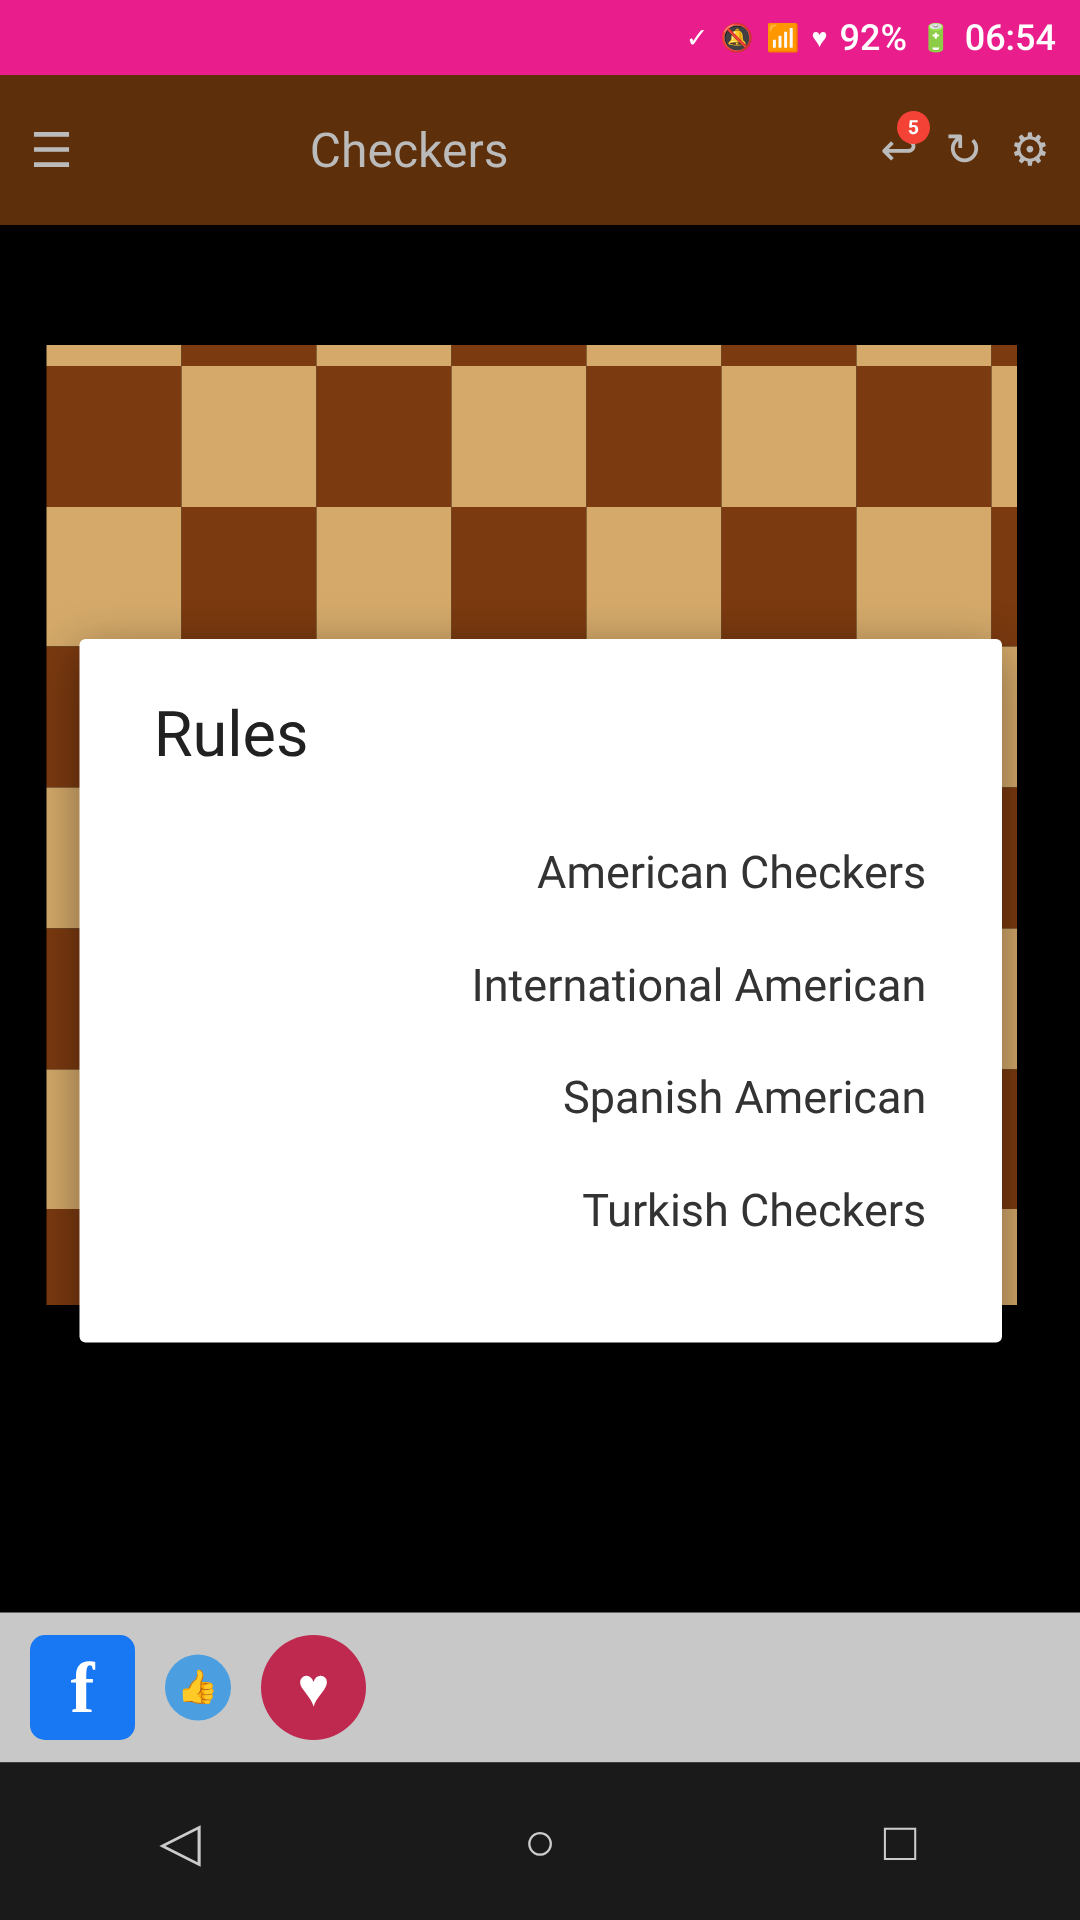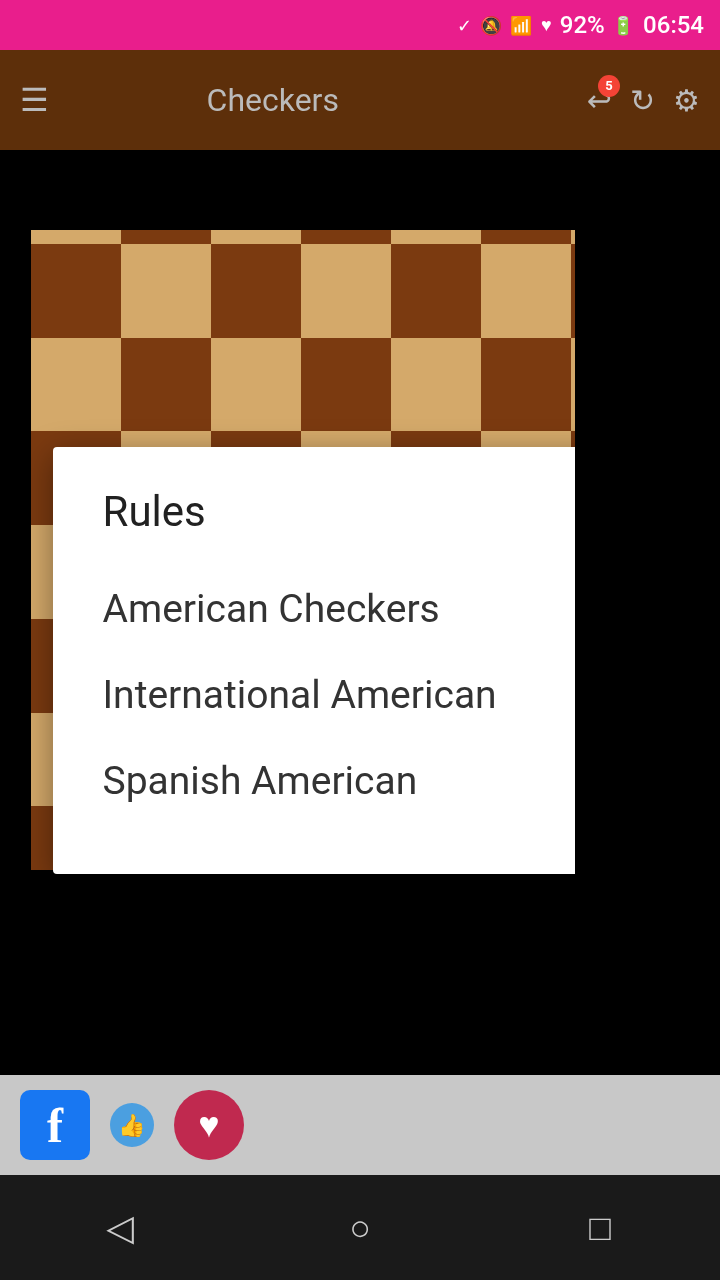--- a/index.html
+++ b/index.html
@@ -92,21 +92,21 @@
       font-weight: bold;
     }
     .action-icon {
       color: #bbb;
       font-size: 30px;
       cursor: pointer;
     }
 
     
     #board-area {
-      width: 575px;
+      width: 678px;
       height: 750px;
       position: relative;
       overflow: hidden;
       padding-left: 31px;
     }
 
     #checkerboard {
       width: 720px;
       height: 750px;
       display: grid;
@@ -163,25 +163,26 @@
     }
 
     #modal .modal-title {
       font-size: 42px;
       font-weight: 400;
       color: #212121;
       margin-bottom: 30px;
     }
 
     .rule-item {
-      font-size: 39px;
+      font-size: 30px;
       color: #333;
       padding: 20px 0;
       cursor: pointer;
       font-weight: 400;
+      text-align: right;
     }
 
     
     #fb-bar {
       position: absolute;
       bottom: 105px;
       left: 0;
       width: 720px;
       height: 100px;
       background: #c8c8c8;
@@ -364,20 +365,21 @@
       <div class="cell light"></div>
     </div>
   <div id="bottom-overlay"></div>
 
   <div id="modal-overlay">
     <div id="modal">
       <div class="modal-title">Rules</div>
       <div class="rule-item">American Checkers</div>
       <div class="rule-item">International American</div>
       <div class="rule-item">Spanish American</div>
+      <div class="rule-item">Turkish Checkers</div>
     </div>
   </div>
 </div>
 
 <div id="fb-bar">
   <div id="fb-icon">
     <span>f</span>
   </div>
   <div id="fb-like">
     <span>👍</span>

